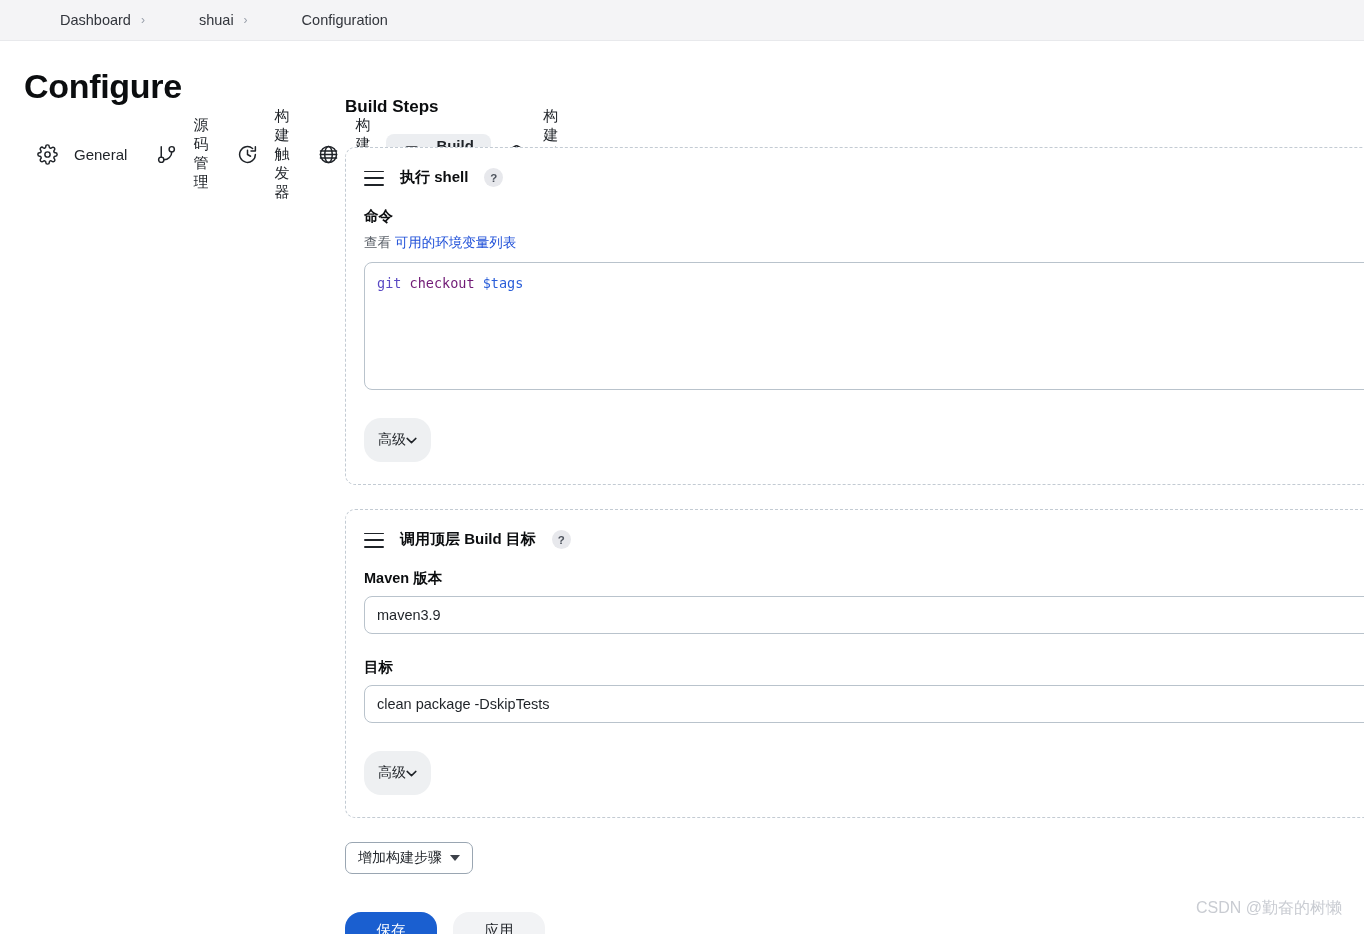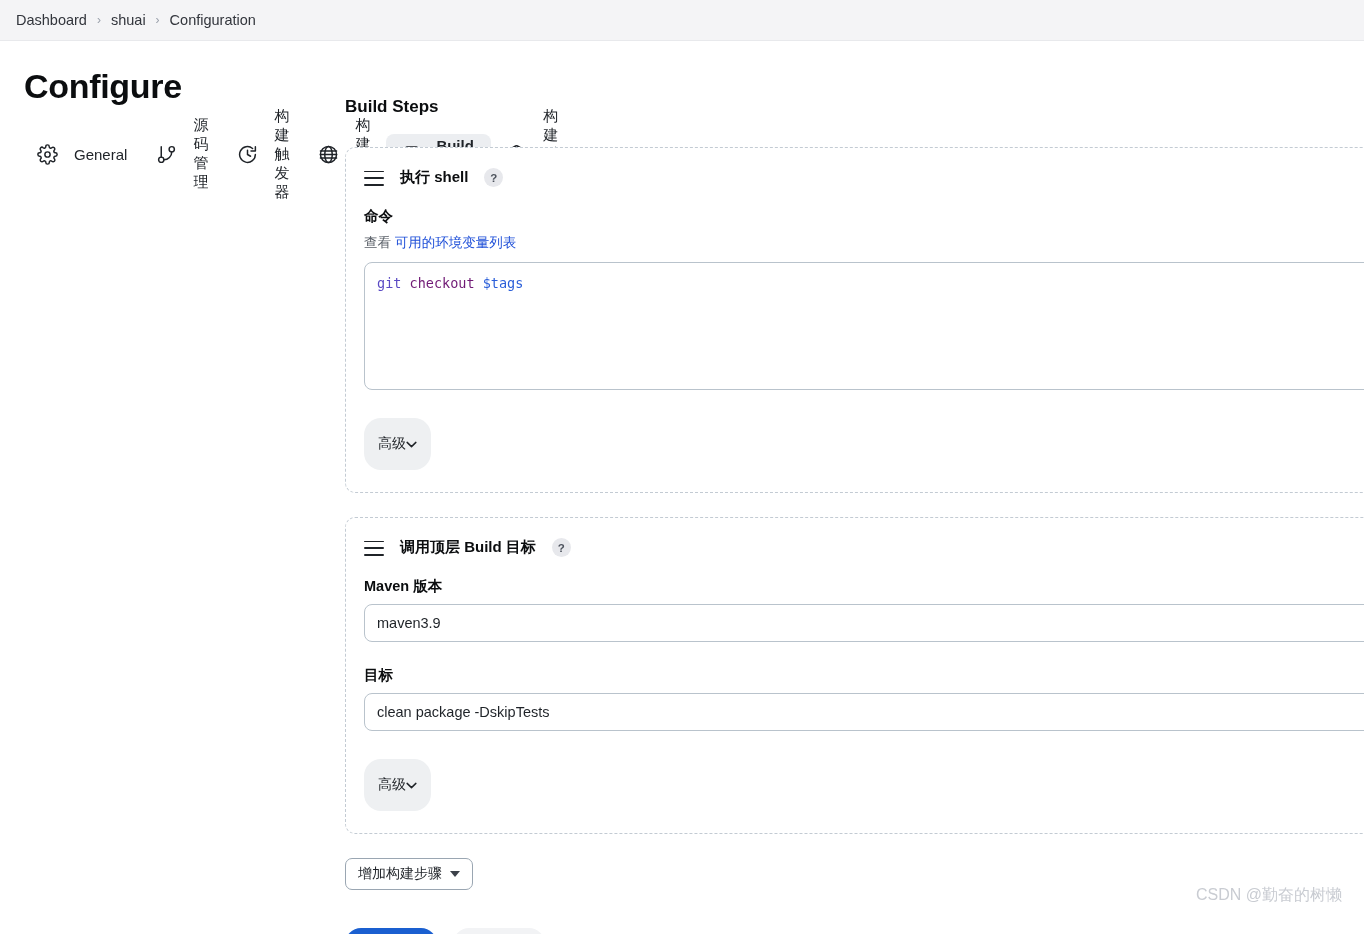--- a/index.html
+++ b/index.html
@@ -23,21 +23,21 @@
     padding-left: 8px;
   }
   .crumb {
     font-size: 14.5px;
     color: #32353c;
     padding: 4px 8px;
     border-radius: 5px;
     white-space: nowrap;
     text-decoration: none;
   }
-  .crumb.link { cursor: pointer; }
+  .crumb.link { cursor: pointer; margin-left: 44px; }
   .crumb-sep {
     color: #9aa0ab;
     font-size: 12px;
     padding: 0 2px;
     user-select: none;
   }
 
   
   .page {
     display: flex;
@@ -194,21 +194,21 @@
     overflow: hidden;
     white-space: nowrap;
   }
   .field-block { margin-bottom: 24px; }
   .field-block:last-of-type { margin-bottom: 0; }
 
   
   .adv-btn {
     display: inline-flex;
     align-items: center;
-    height: 52px;
+    height: 44px;
     padding: 0 14px;
     background: #eef0f2;
     border: none;
     border-radius: 17px;
     font-size: 14px;
     font-family: "Liberation Sans", sans-serif;
     color: #1f2328;
     cursor: pointer;
   }
   .chev { width: 11px; height: 7px; display: block; }
@@ -254,21 +254,21 @@
     font-family: "Liberation Sans", sans-serif;
     cursor: pointer;
   }
   .btn-primary { background: #1a5fd0; color: #ffffff; }
   .btn-secondary { background: #f2f3f5; color: #1f2328; }
 
   
   .watermark {
     position: absolute;
     right: 22px;
-    bottom: 28px;
+    bottom: 15px;
     font-size: 16px;
     color: #c9ccd2;
     user-select: none;
     white-space: nowrap;
   }
 </style>
 </head>
 <body>
 
 <div class="breadcrumb-bar">

